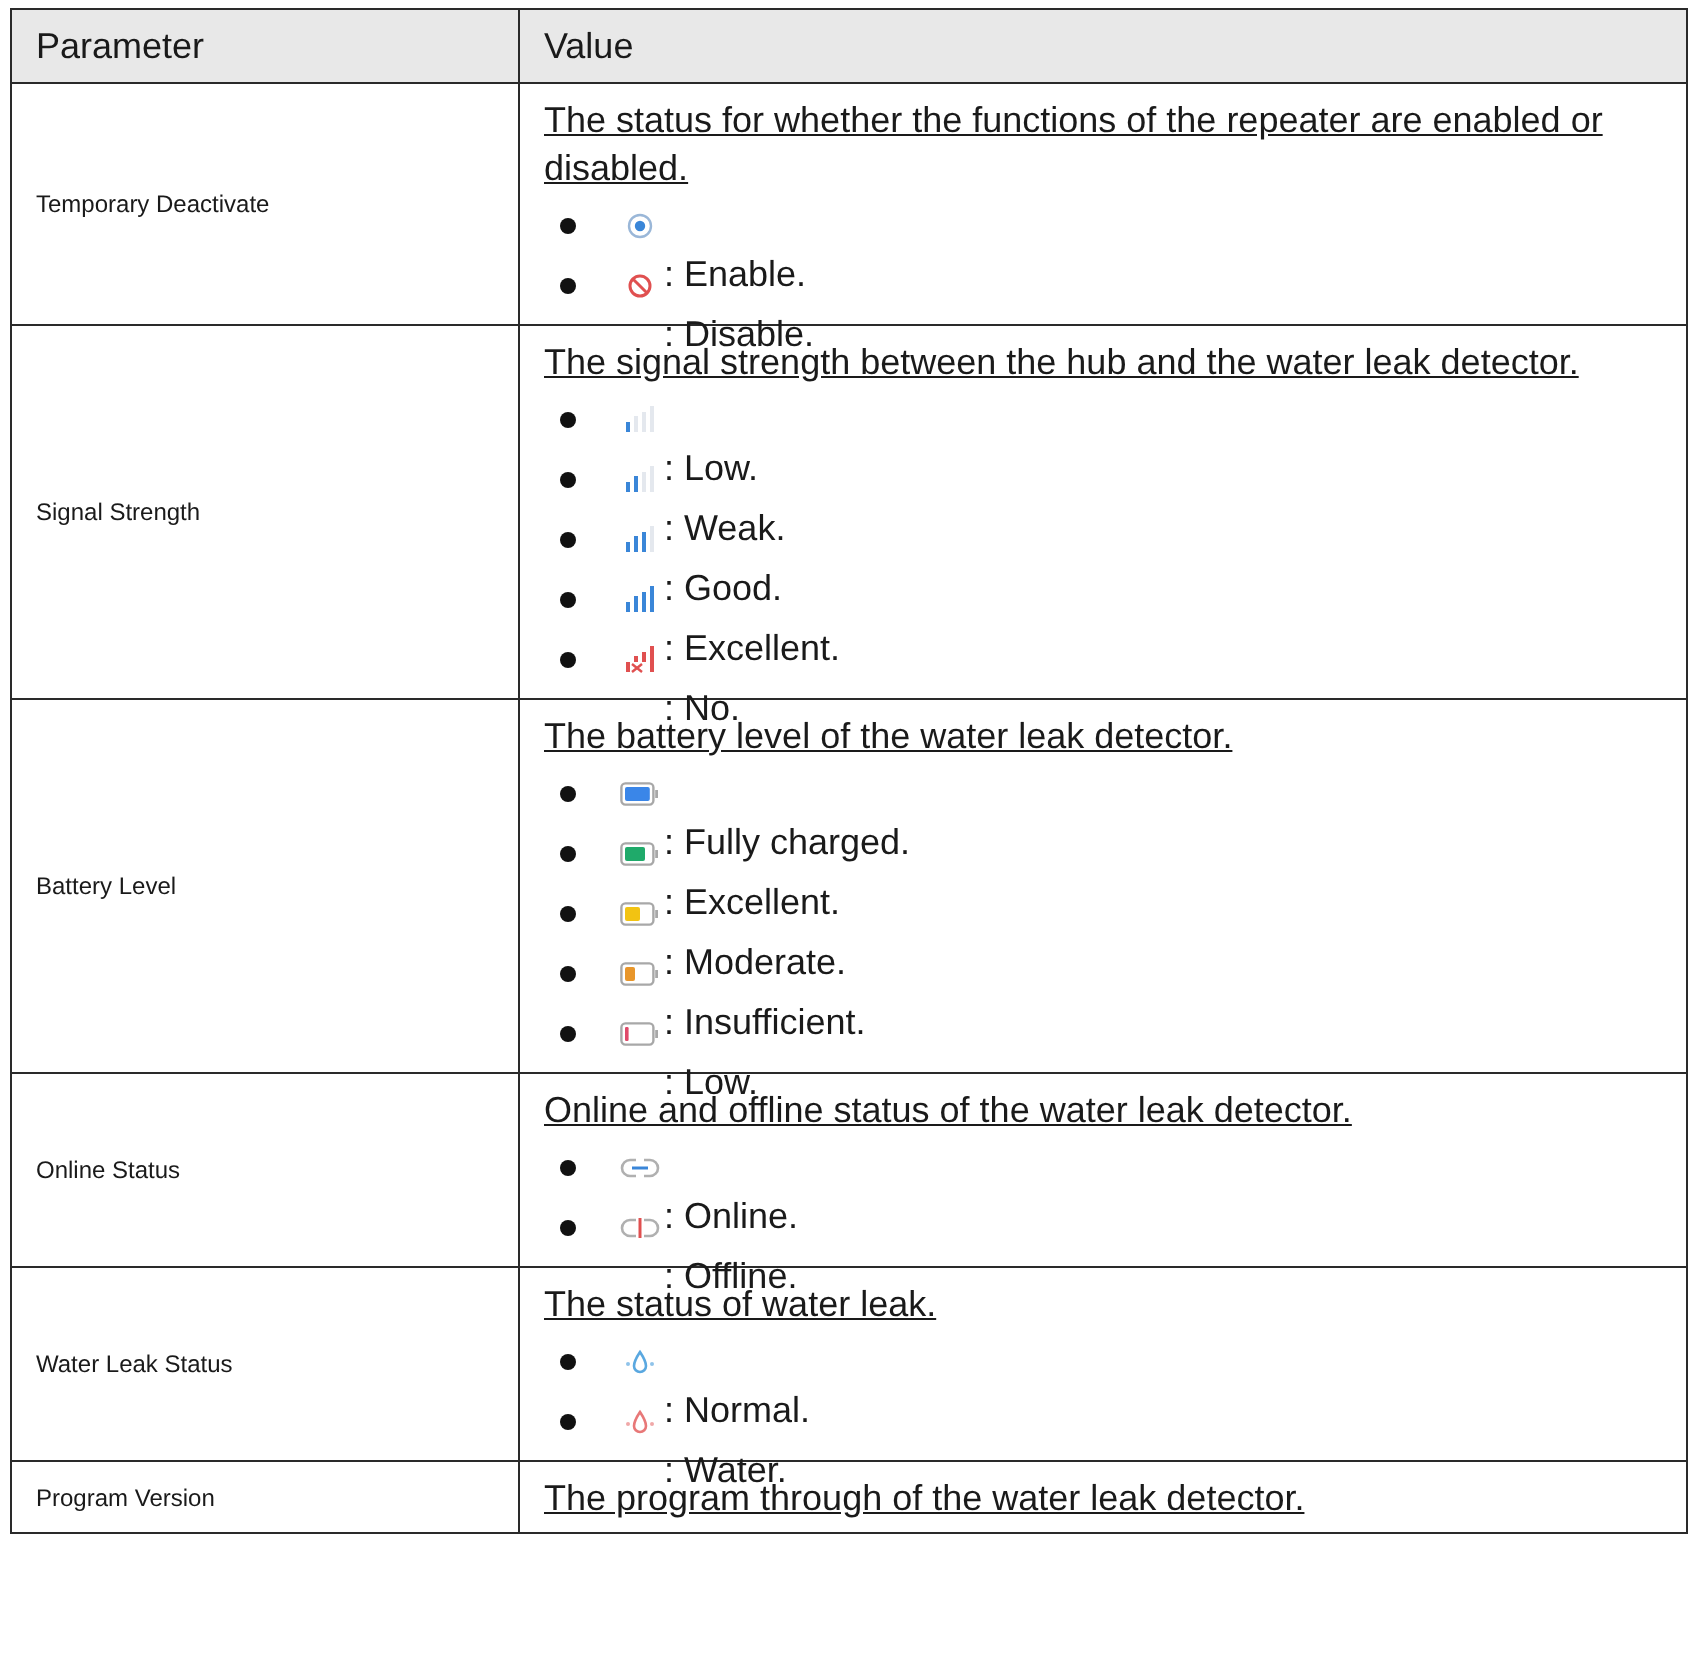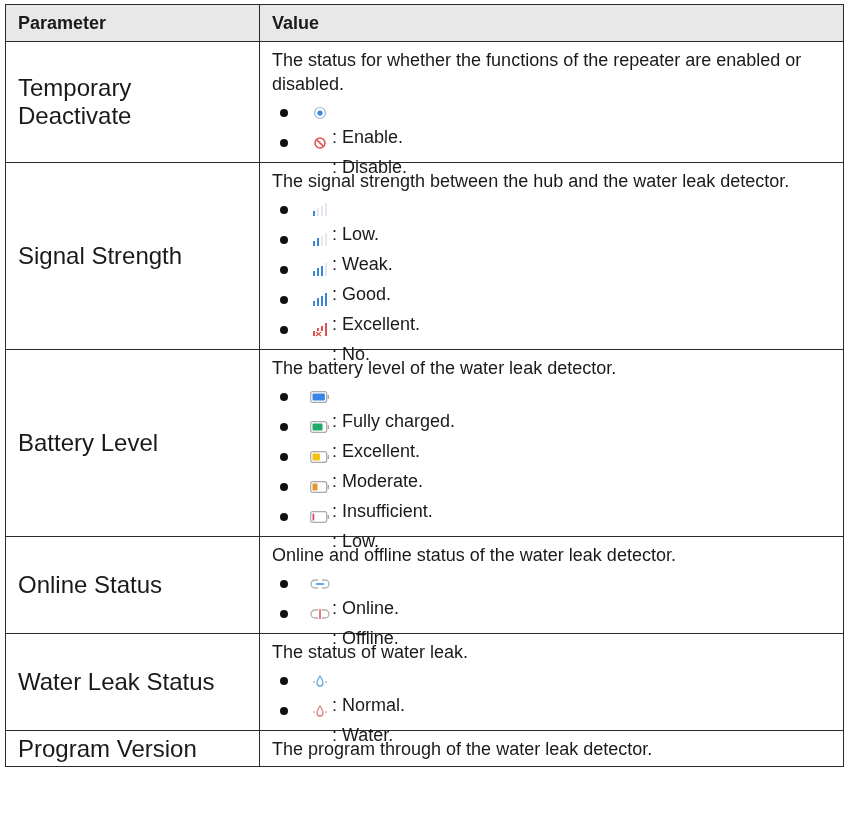--- a/index.html
+++ b/index.html
@@ -1,23 +1,23 @@
 <!DOCTYPE html>
 <html><head>
 <meta charset="utf-8">
 <style>
   html, body { margin:0; padding:0; background:#ffffff; }
   body { width:848px; height:831px; overflow:hidden; font-family:"Liberation Sans", sans-serif; color:#1a1a1a; }
   table.params { position:absolute; left:5px; top:4px; width:838px; border-collapse:collapse; table-layout:fixed; }
   table.params td, table.params th { border:1.5px solid #2a2a2a; vertical-align:middle; padding:0 12px; text-align:left; }
   col.c1 { width:254px; } col.c2 { width:584px; }
-  th { background:#e8e8e8; font-weight:bold; font-size:18px; height:36px; }
-  td.pname { font-size:24px; }
+  th { background:#e8e8e8; font-weight:normal; font-size:18px; height:36px; }
+  td.pname { font-size:12px; }
   td.pval { font-size:18px; line-height:30px; padding-top:3px; padding-bottom:3px; }
-  .desc { line-height:24px; padding:2px 0 2px 0; }
+  .desc { line-height:24px; padding:2px 0 2px 0;text-decoration:underline; }
   ul.bl { list-style:none; margin:0; padding:0; }
   ul.bl li { display:flex; align-items:center; height:30px; }
   .dot { width:8px; height:8px; border-radius:50%; background:#111; margin-left:8px; margin-right:22px; flex:none; }
   .ic { display:inline-flex; align-items:center; justify-content:center; width:20px; height:16px; flex:none; }
   .lbl { margin-left:2px;margin-top:48px; }
 </style>
 </head>
 <body>
 
 <table class="params">

